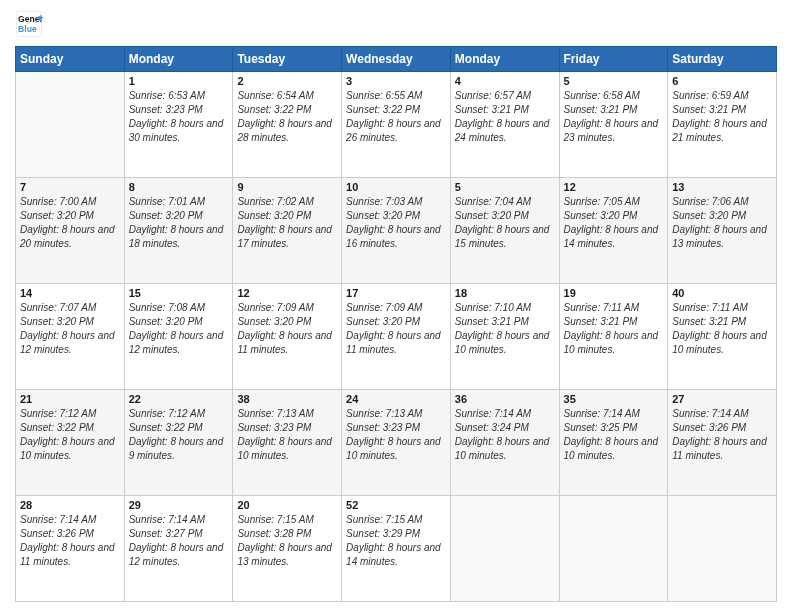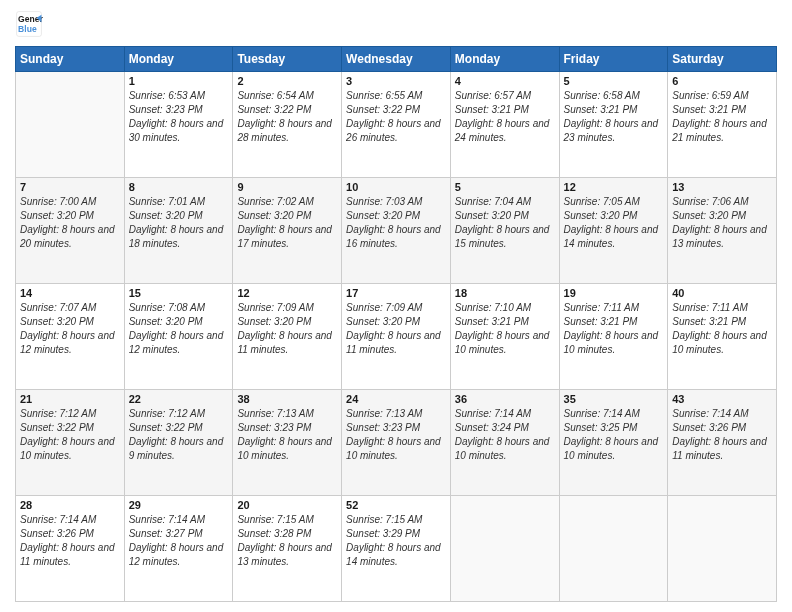--- a/index.html
+++ b/index.html
@@ -150,21 +150,21 @@
           <td><span class="day-num">19</span><span class="day-info">Sunrise: 7:11 AM<br>Sunset: 3:21 PM<br>Daylight: 8 hours and 10 minutes.</span></td>
           <td><span class="day-num">40</span><span class="day-info">Sunrise: 7:11 AM<br>Sunset: 3:21 PM<br>Daylight: 8 hours and 10 minutes.</span></td>
         </tr>
         <tr>
           <td><span class="day-num">21</span><span class="day-info">Sunrise: 7:12 AM<br>Sunset: 3:22 PM<br>Daylight: 8 hours and 10 minutes.</span></td>
           <td><span class="day-num">22</span><span class="day-info">Sunrise: 7:12 AM<br>Sunset: 3:22 PM<br>Daylight: 8 hours and 9 minutes.</span></td>
           <td><span class="day-num">38</span><span class="day-info">Sunrise: 7:13 AM<br>Sunset: 3:23 PM<br>Daylight: 8 hours and 10 minutes.</span></td>
           <td><span class="day-num">24</span><span class="day-info">Sunrise: 7:13 AM<br>Sunset: 3:23 PM<br>Daylight: 8 hours and 10 minutes.</span></td>
           <td><span class="day-num">36</span><span class="day-info">Sunrise: 7:14 AM<br>Sunset: 3:24 PM<br>Daylight: 8 hours and 10 minutes.</span></td>
           <td><span class="day-num">35</span><span class="day-info">Sunrise: 7:14 AM<br>Sunset: 3:25 PM<br>Daylight: 8 hours and 10 minutes.</span></td>
-          <td><span class="day-num">43</span><span class="day-info">Sunrise: 7:14 AM<br>Sunset: 3:26 PM<br>Daylight: 8 hours and 11 minutes.</span></td>
+          <td><span class="day-num">27</span><span class="day-info">Sunrise: 7:14 AM<br>Sunset: 3:26 PM<br>Daylight: 8 hours and 11 minutes.</span></td>
         </tr>
         <tr>
           <td><span class="day-num">28</span><span class="day-info">Sunrise: 7:14 AM<br>Sunset: 3:26 PM<br>Daylight: 8 hours and 11 minutes.</span></td>
           <td><span class="day-num">29</span><span class="day-info">Sunrise: 7:14 AM<br>Sunset: 3:27 PM<br>Daylight: 8 hours and 12 minutes.</span></td>
           <td><span class="day-num">20</span><span class="day-info">Sunrise: 7:15 AM<br>Sunset: 3:28 PM<br>Daylight: 8 hours and 13 minutes.</span></td>
           <td><span class="day-num">52</span><span class="day-info">Sunrise: 7:15 AM<br>Sunset: 3:29 PM<br>Daylight: 8 hours and 14 minutes.</span></td>
           <td class="empty-cell"></td>
           <td class="empty-cell"></td>
           <td class="empty-cell"></td>
         </tr>

